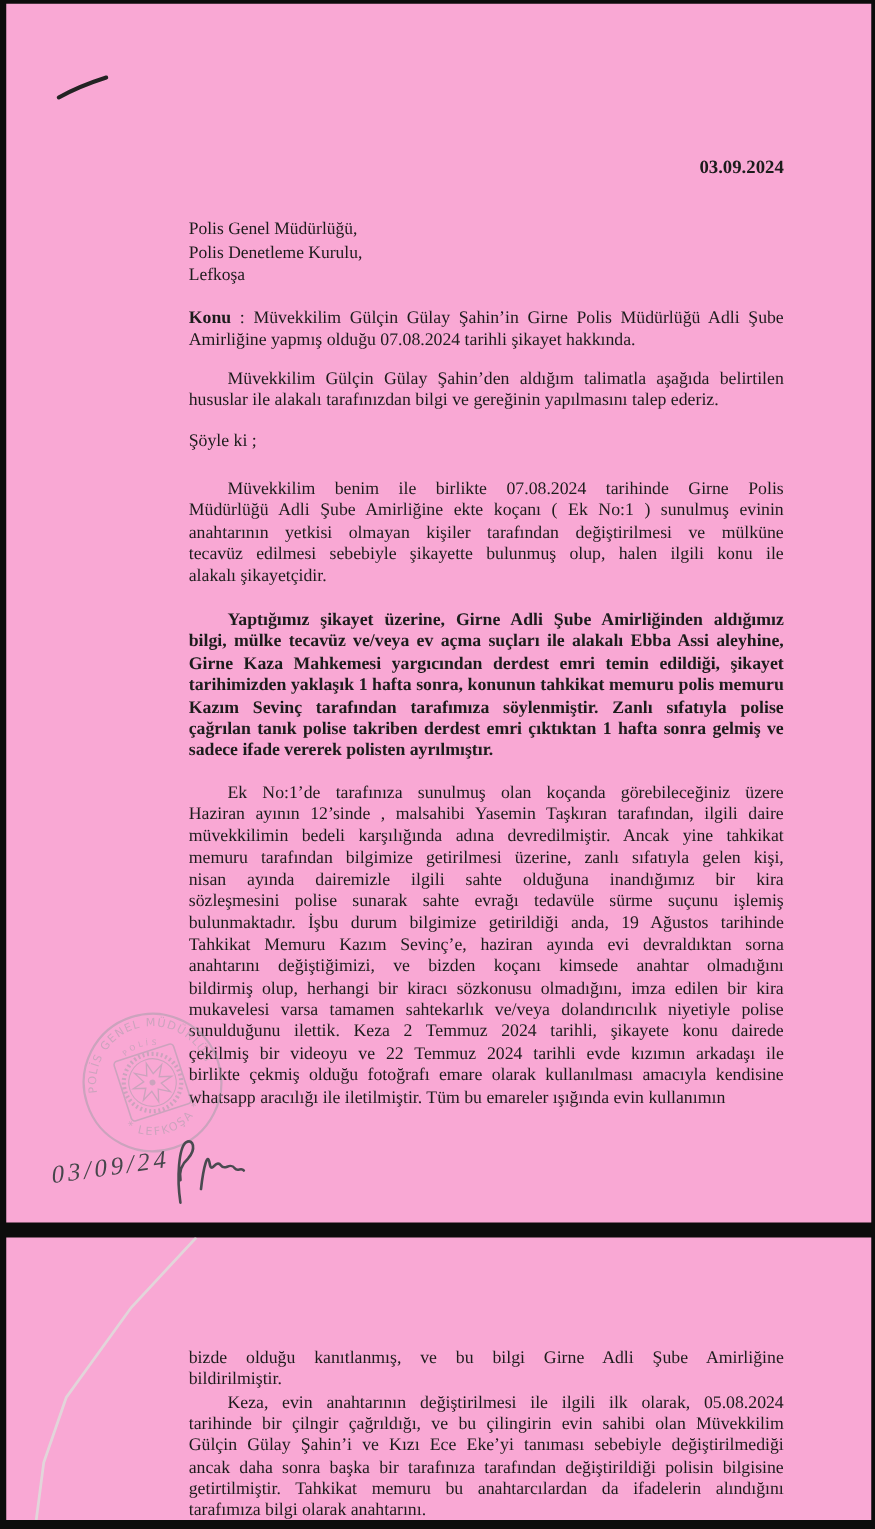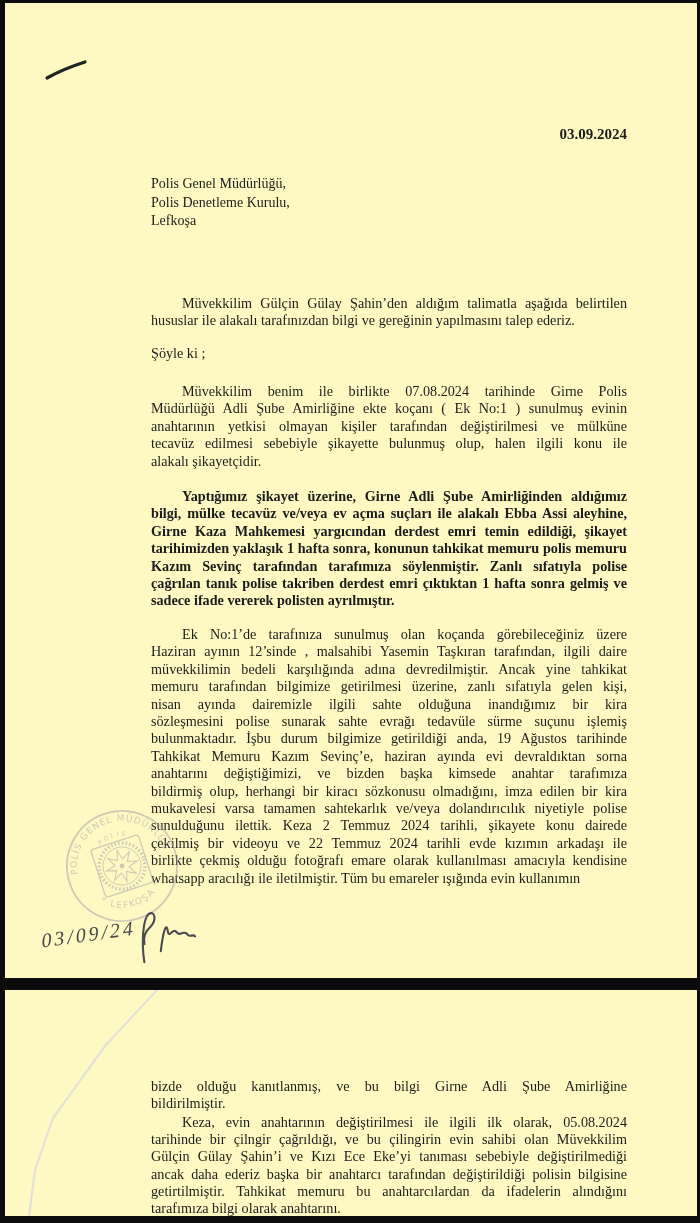--- a/index.html
+++ b/index.html
@@ -5,21 +5,21 @@
   * { margin:0; padding:0; box-sizing:border-box; }
   html,body { width:700px; height:1223px; }
   body {
     position:relative;
     background:#0c0c0c;
     font-family:"Liberation Serif", serif;
     overflow:hidden;
   }
   .page {
     position:absolute; left:5px; width:692px;
-    background:#fef9c3; color:#1c1c1c;
+    background:#f9a8d4; color:#1c1c1c;
   }
   #page1 { top:3px;  height:975px; }
   #page2 { top:990px; height:226px; }
 
   .col { position:absolute; left:146px; width:476px; font-size:14.2px; line-height:17.4px; }
 
   .jl { text-align:justify; text-align-last:justify; white-space:nowrap; }
   .jl.last { text-align-last:left; }
   .indented .jl.first { padding-left:31px; }
   .plain .jl { text-align:left; text-align-last:left; }
@@ -60,20 +60,24 @@
 
   <div class="col date-line">03.09.2024</div>
 
   <div class="col recipient plain">
 
   <div class="jl first">Polis Genel Müdürlüğü,</div>
       <div class="jl">Polis Denetleme Kurulu,</div>
       <div class="jl last">Lefkoşa</div>
     </div>
 
+  <div class="col subject">
+    <div class="jl"><strong>Konu</strong><span> : Müvekkilim Gülçin Gülay Şahin’in Girne Polis Müdürlüğü Adli Şube</span></div>
+    <div class="jl last">Amirliğine yapmış olduğu 07.08.2024 tarihli şikayet hakkında.</div>
+  </div>
 
   <div class="col intro indented">
 
   <div class="jl first">Müvekkilim Gülçin Gülay Şahin’den aldığım talimatla aşağıda belirtilen</div>
       <div class="jl last">hususlar ile alakalı tarafınızdan bilgi ve gereğinin yapılmasını talep ederiz.</div>
     </div>
 
   <div class="col soyle plain">
     <div class="jl">Şöyle ki ;</div>
   </div>
@@ -101,21 +105,21 @@
   <div class="col para3 indented">
 
   <div class="jl first">Ek No:1’de tarafınıza sunulmuş olan koçanda görebileceğiniz üzere</div>
       <div class="jl">Haziran ayının 12’sinde , malsahibi Yasemin Taşkıran tarafından, ilgili daire</div>
       <div class="jl">müvekkilimin  bedeli karşılığında adına devredilmiştir. Ancak yine tahkikat</div>
       <div class="jl">memuru tarafından bilgimize getirilmesi üzerine, zanlı sıfatıyla gelen kişi,</div>
       <div class="jl">nisan ayında dairemizle ilgili sahte olduğuna inandığımız bir kira</div>
       <div class="jl">sözleşmesini polise sunarak sahte evrağı tedavüle sürme suçunu işlemiş</div>
       <div class="jl">bulunmaktadır. İşbu durum bilgimize getirildiği anda, 19 Ağustos tarihinde</div>
       <div class="jl">Tahkikat Memuru Kazım Sevinç’e, haziran ayında evi devraldıktan sorna</div>
-      <div class="jl">anahtarını değiştiğimizi, ve bizden başka kimsede anahtar tarafımıza</div>
+      <div class="jl">anahtarını değiştiğimizi, ve bizden koçanı kimsede anahtar olmadığını</div>
       <div class="jl">bildirmiş olup, herhangi bir kiracı sözkonusu olmadığını, imza edilen bir kira</div>
       <div class="jl">mukavelesi varsa tamamen sahtekarlık ve/veya dolandırıcılık niyetiyle polise</div>
       <div class="jl">sunulduğunu ilettik. Keza 2 Temmuz 2024 tarihli, şikayete konu dairede</div>
       <div class="jl">çekilmiş bir videoyu ve 22 Temmuz 2024 tarihli evde kızımın arkadaşı ile</div>
       <div class="jl">birlikte çekmiş olduğu fotoğrafı emare olarak kullanılması amacıyla kendisine</div>
       <div class="jl last">whatsapp aracılığı ile iletilmiştir. Tüm bu emareler ışığında evin kullanımın</div>
     </div>
 
   <svg class="stamp" width="124" height="124" viewBox="0 0 124 124">
     <defs>
@@ -156,17 +160,17 @@
 
   <div class="jl first">bizde olduğu kanıtlanmış, ve bu bilgi Girne Adli Şube Amirliğine</div>
       <div class="jl last">bildirilmiştir.</div>
     </div>
 
   <div class="col paraB indented">
 
   <div class="jl first">Keza, evin anahtarının değiştirilmesi ile ilgili ilk olarak, 05.08.2024</div>
       <div class="jl">tarihinde bir çilngir çağrıldığı, ve bu çilingirin evin sahibi olan Müvekkilim</div>
       <div class="jl">Gülçin Gülay Şahin’i ve Kızı Ece Eke’yi tanıması sebebiyle değiştirilmediği</div>
-      <div class="jl">ancak daha ederiz başka bir anahtarcı tarafından değiştirildiği polisin bilgisine</div>
+      <div class="jl">ancak daha sonra başka bir tarafınıza tarafından değiştirildiği polisin bilgisine</div>
       <div class="jl">getirtilmiştir. Tahkikat memuru bu anahtarcılardan da  ifadelerin alındığını</div>
       <div class="jl last">tarafımıza bilgi olarak anahtarını.</div>
     </div>
 </div>
 
 </body></html>

